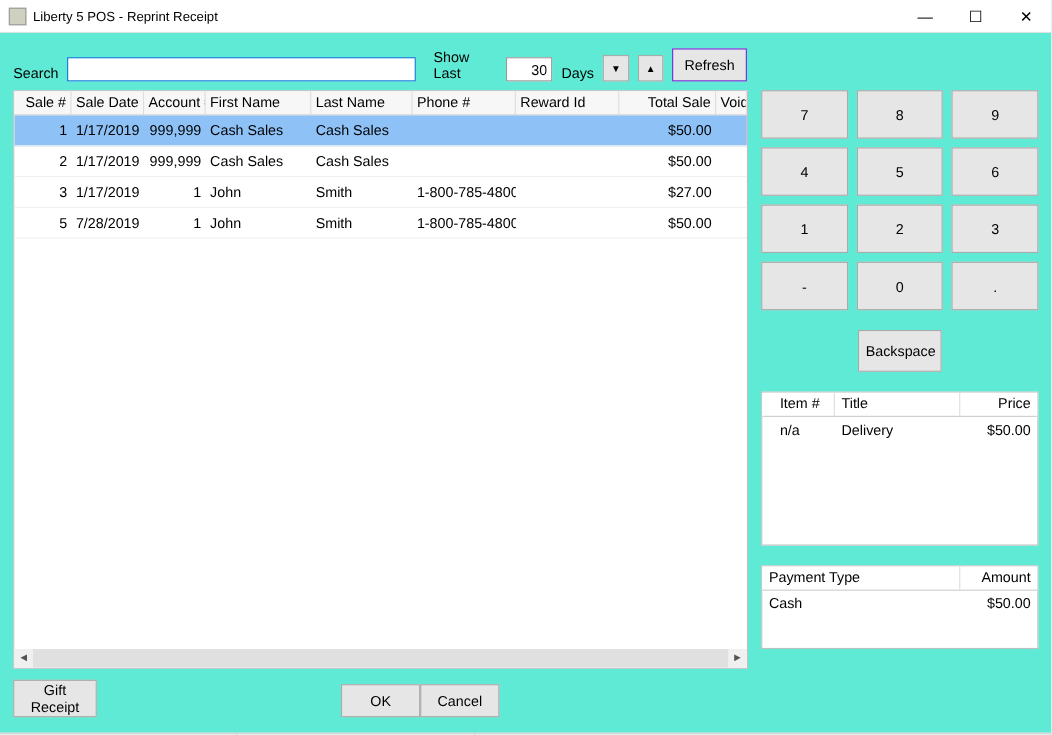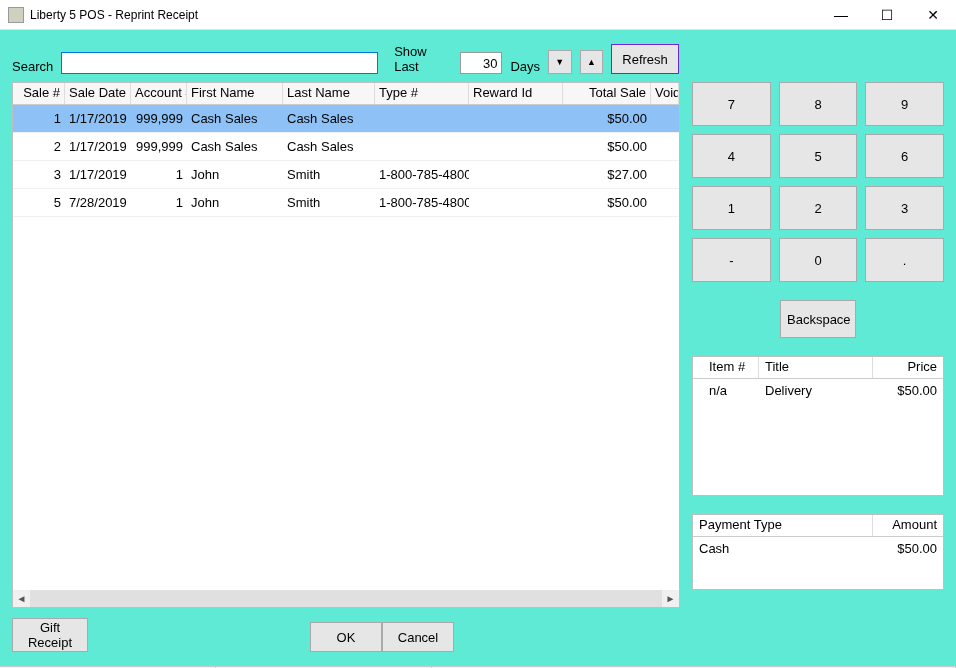--- a/index.html
+++ b/index.html
@@ -95,21 +95,21 @@
     <div class="main-row">
 
       <div class="left-col">
         <div class="grid">
           <div class="grid-header">
             <div class="gh c-sale">Sale #</div>
             <div class="gh c-date">Sale Date</div>
             <div class="gh c-acct">Account #</div>
             <div class="gh c-fn">First Name</div>
             <div class="gh c-ln">Last Name</div>
-            <div class="gh c-ph">Type #</div>
+            <div class="gh c-ph">Phone #</div>
             <div class="gh c-rw">Reward Id</div>
             <div class="gh c-tot">Total Sale</div>
             <div class="gh c-void">Void</div>
           </div>
           <div class="grid-body" id="sales-body">
               <div class="gr sel">
                 <div class="gc c-sale">1</div>
                 <div class="gc c-date">1/17/2019</div>
                 <div class="gc c-acct">999,999</div>
                 <div class="gc c-fn">Cash Sales</div>

